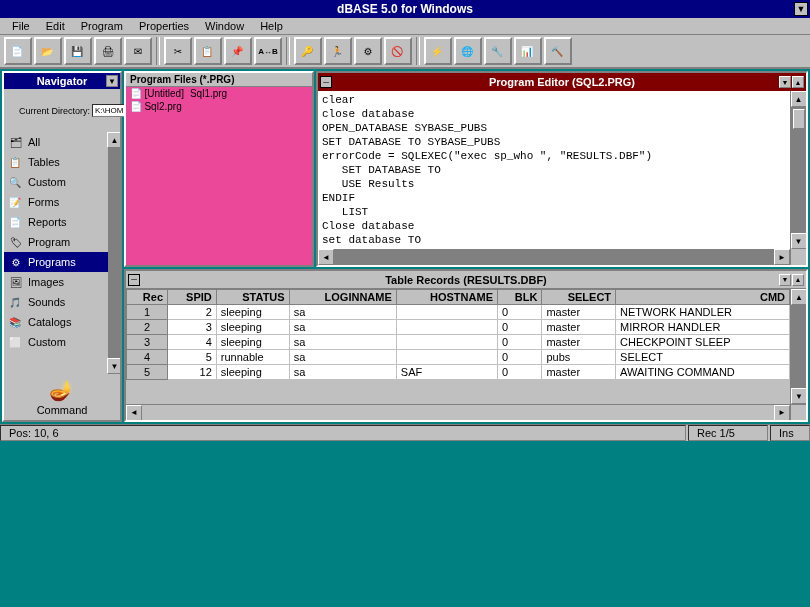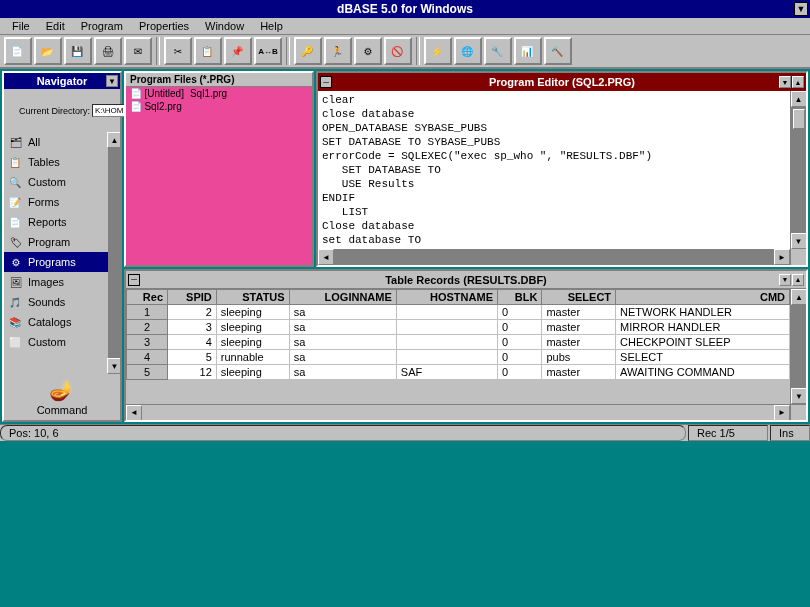--- a/index.html
+++ b/index.html
@@ -765,17 +765,17 @@
           <div class="table-bottom-scroll"></div>
           <div class="scroll-arrow">►</div>
           <div style="width:16px;height:16px;background:#c0c0c0;border-left:1px solid #808080;"></div>
         </div>
       </div>
 
     </div>
   </div>
 
   <div class="status-bar">
-    <div class="status-section" style="flex:1;border-radius:7px;">Pos: 10, 6</div>
+    <div class="status-section" style="flex:1;">Pos: 10, 6</div>
     <div class="status-section" style="width:80px;">Rec 1/5</div>
     <div class="status-section" style="width:40px;">Ins</div>
   </div>
 </div>
 
 </body></html>

